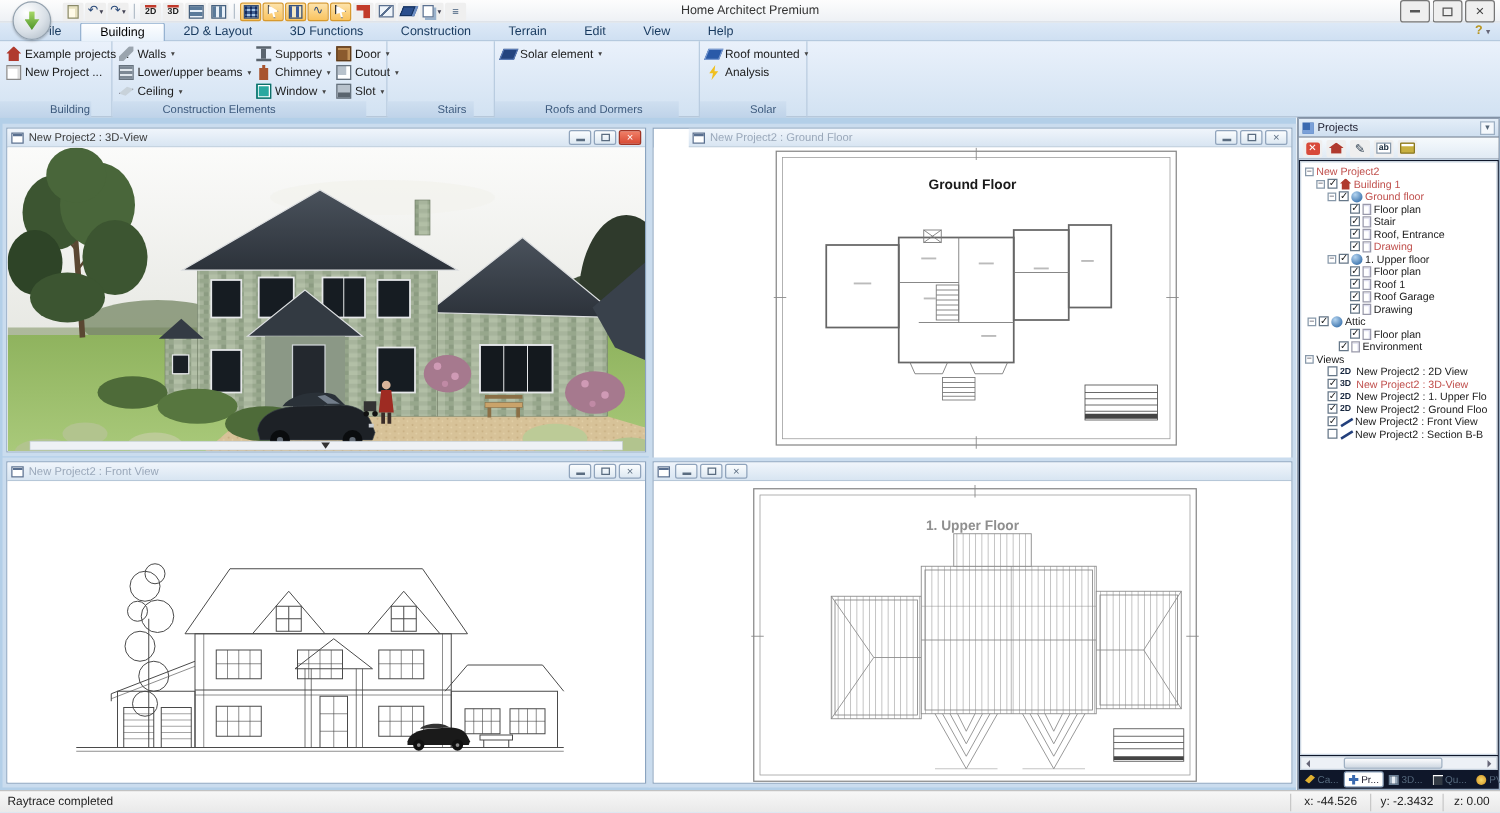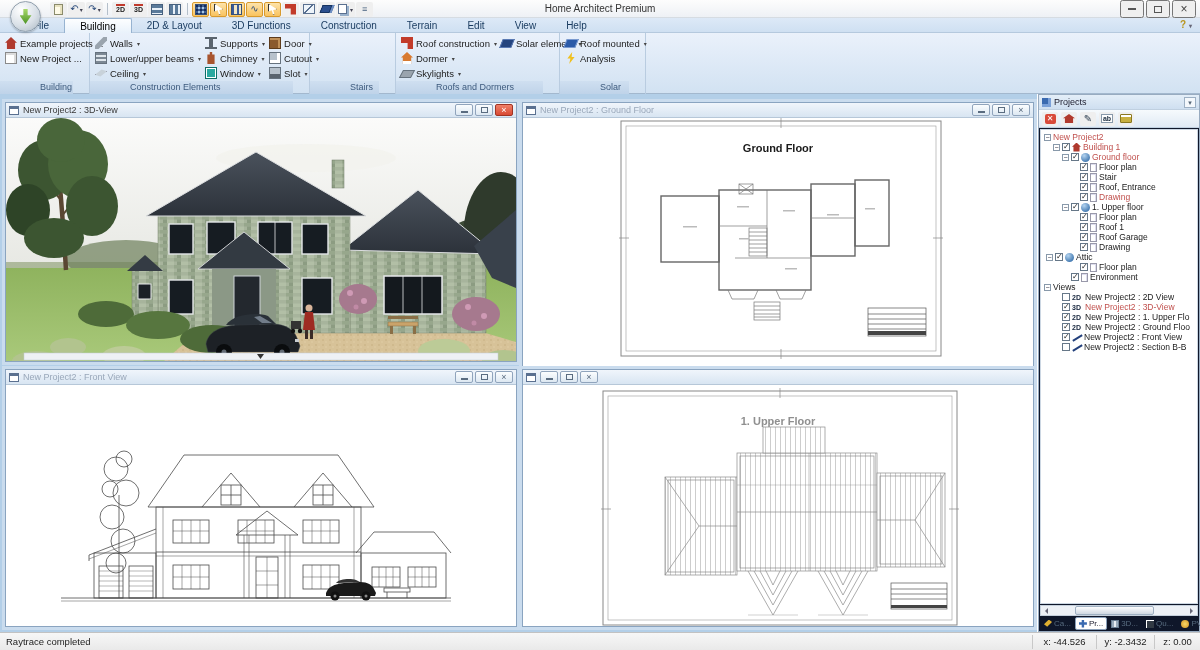--- a/index.html
+++ b/index.html
@@ -83,21 +83,21 @@
   .ic-dormer { background:#d87a30; clip-path:polygon(50% 0,100% 45%,85% 45%,85% 100%,15% 100%,15% 45%,0 45%); box-shadow:inset 0 -3px 0 #fff; }
   .ic-skylight { background:#9aa4ae; transform:skewX(-28deg); border:1px solid #66727e; height:8px !important; margin-top:2px; }
   .ic-solar { background:#24447e; transform:skewX(-22deg); box-shadow:inset 0 0 0 1px #5a7ab4; height:9px !important; margin-top:1px; }
   .ic-roofm { background:#2a5aa8; transform:skewX(-22deg); box-shadow:inset 0 0 0 1px #7a9ad0; height:9px !important; margin-top:1px; }
   .ic-analysis { background:#f0c020; clip-path:polygon(60% 0,20% 55%,45% 55%,35% 100%,80% 42%,55% 42%); }
 
   
   .mdi { position:absolute; left:0; top:94px; width:1037px; height:538px; background:#b3cfe8; }
   .mwin { position:absolute; background:#fff; border:1px solid #8aa4c0; box-shadow:0 0 0 3px #cadcee; }
   .w1 { left:5px; top:8px;  width:512px; height:260px; }
-  .w2 { left:522px; top:8px; width:512px; height:328px; }
+  .w2 { left:522px; top:8px; width:512px; height:328px;padding-left:28px; }
   .w3 { left:5px; top:275px; width:512px; height:258px; }
   .w4 { left:522px; top:275px; width:512px; height:258px; }
   .mtitle { height:15px; background:linear-gradient(#f0f5fb,#d8e5f2); border-bottom:1px solid #b6c7d8;
     display:flex; align-items:center; gap:4px; padding:0 3px; }
   .mtitle .mico { width:10px; height:9px; border:1px solid #5a7090; background:#fff; box-shadow:inset 0 2px 0 #5a7090; flex:0 0 10px; }
   .mtitle .txt { flex:1; font-size:9px; color:#9aa8ba; overflow:hidden; white-space:nowrap; }
   .mwin.active .txt { color:#3a3a3a; }
   .mbtns { display:flex; gap:2px; }
   .mbtn { width:18px; height:12px; border:1px solid #90a4bc; border-radius:2px;
     background:linear-gradient(#fbfdfe,#dde8f2); display:flex; align-items:center; justify-content:center; padding:0; }
@@ -330,37 +330,20 @@
           </button>
         </div>
       </div>
       <div class="rlabel">Construction Elements</div>
     </section>
     <section class="rgroup g2">
       <div class="rlabel">Stairs</div>
     </section>
     <section class="rgroup g3">
       <div class="rbody">
-        <div class="rcol">
-          <button class="rbtn">
-            <span class="ric ic-roof"></span>
-            <span class="rlbl">Roof construction</span>
-            <span class="rcaret">▾</span>
-          </button>
-          <button class="rbtn">
-            <span class="ric ic-dormer"></span>
-            <span class="rlbl">Dormer</span>
-            <span class="rcaret">▾</span>
-          </button>
-          <button class="rbtn">
-            <span class="ric ic-skylight"></span>
-            <span class="rlbl">Skylights</span>
-            <span class="rcaret">▾</span>
-          </button>
-        </div>
         <div class="rcol">
           <button class="rbtn">
             <span class="ric ic-solar"></span>
             <span class="rlbl">Solar element</span>
             <span class="rcaret">▾</span>
           </button>
         </div>
       </div>
       <div class="rlabel">Roofs and Dormers</div>
     </section>

